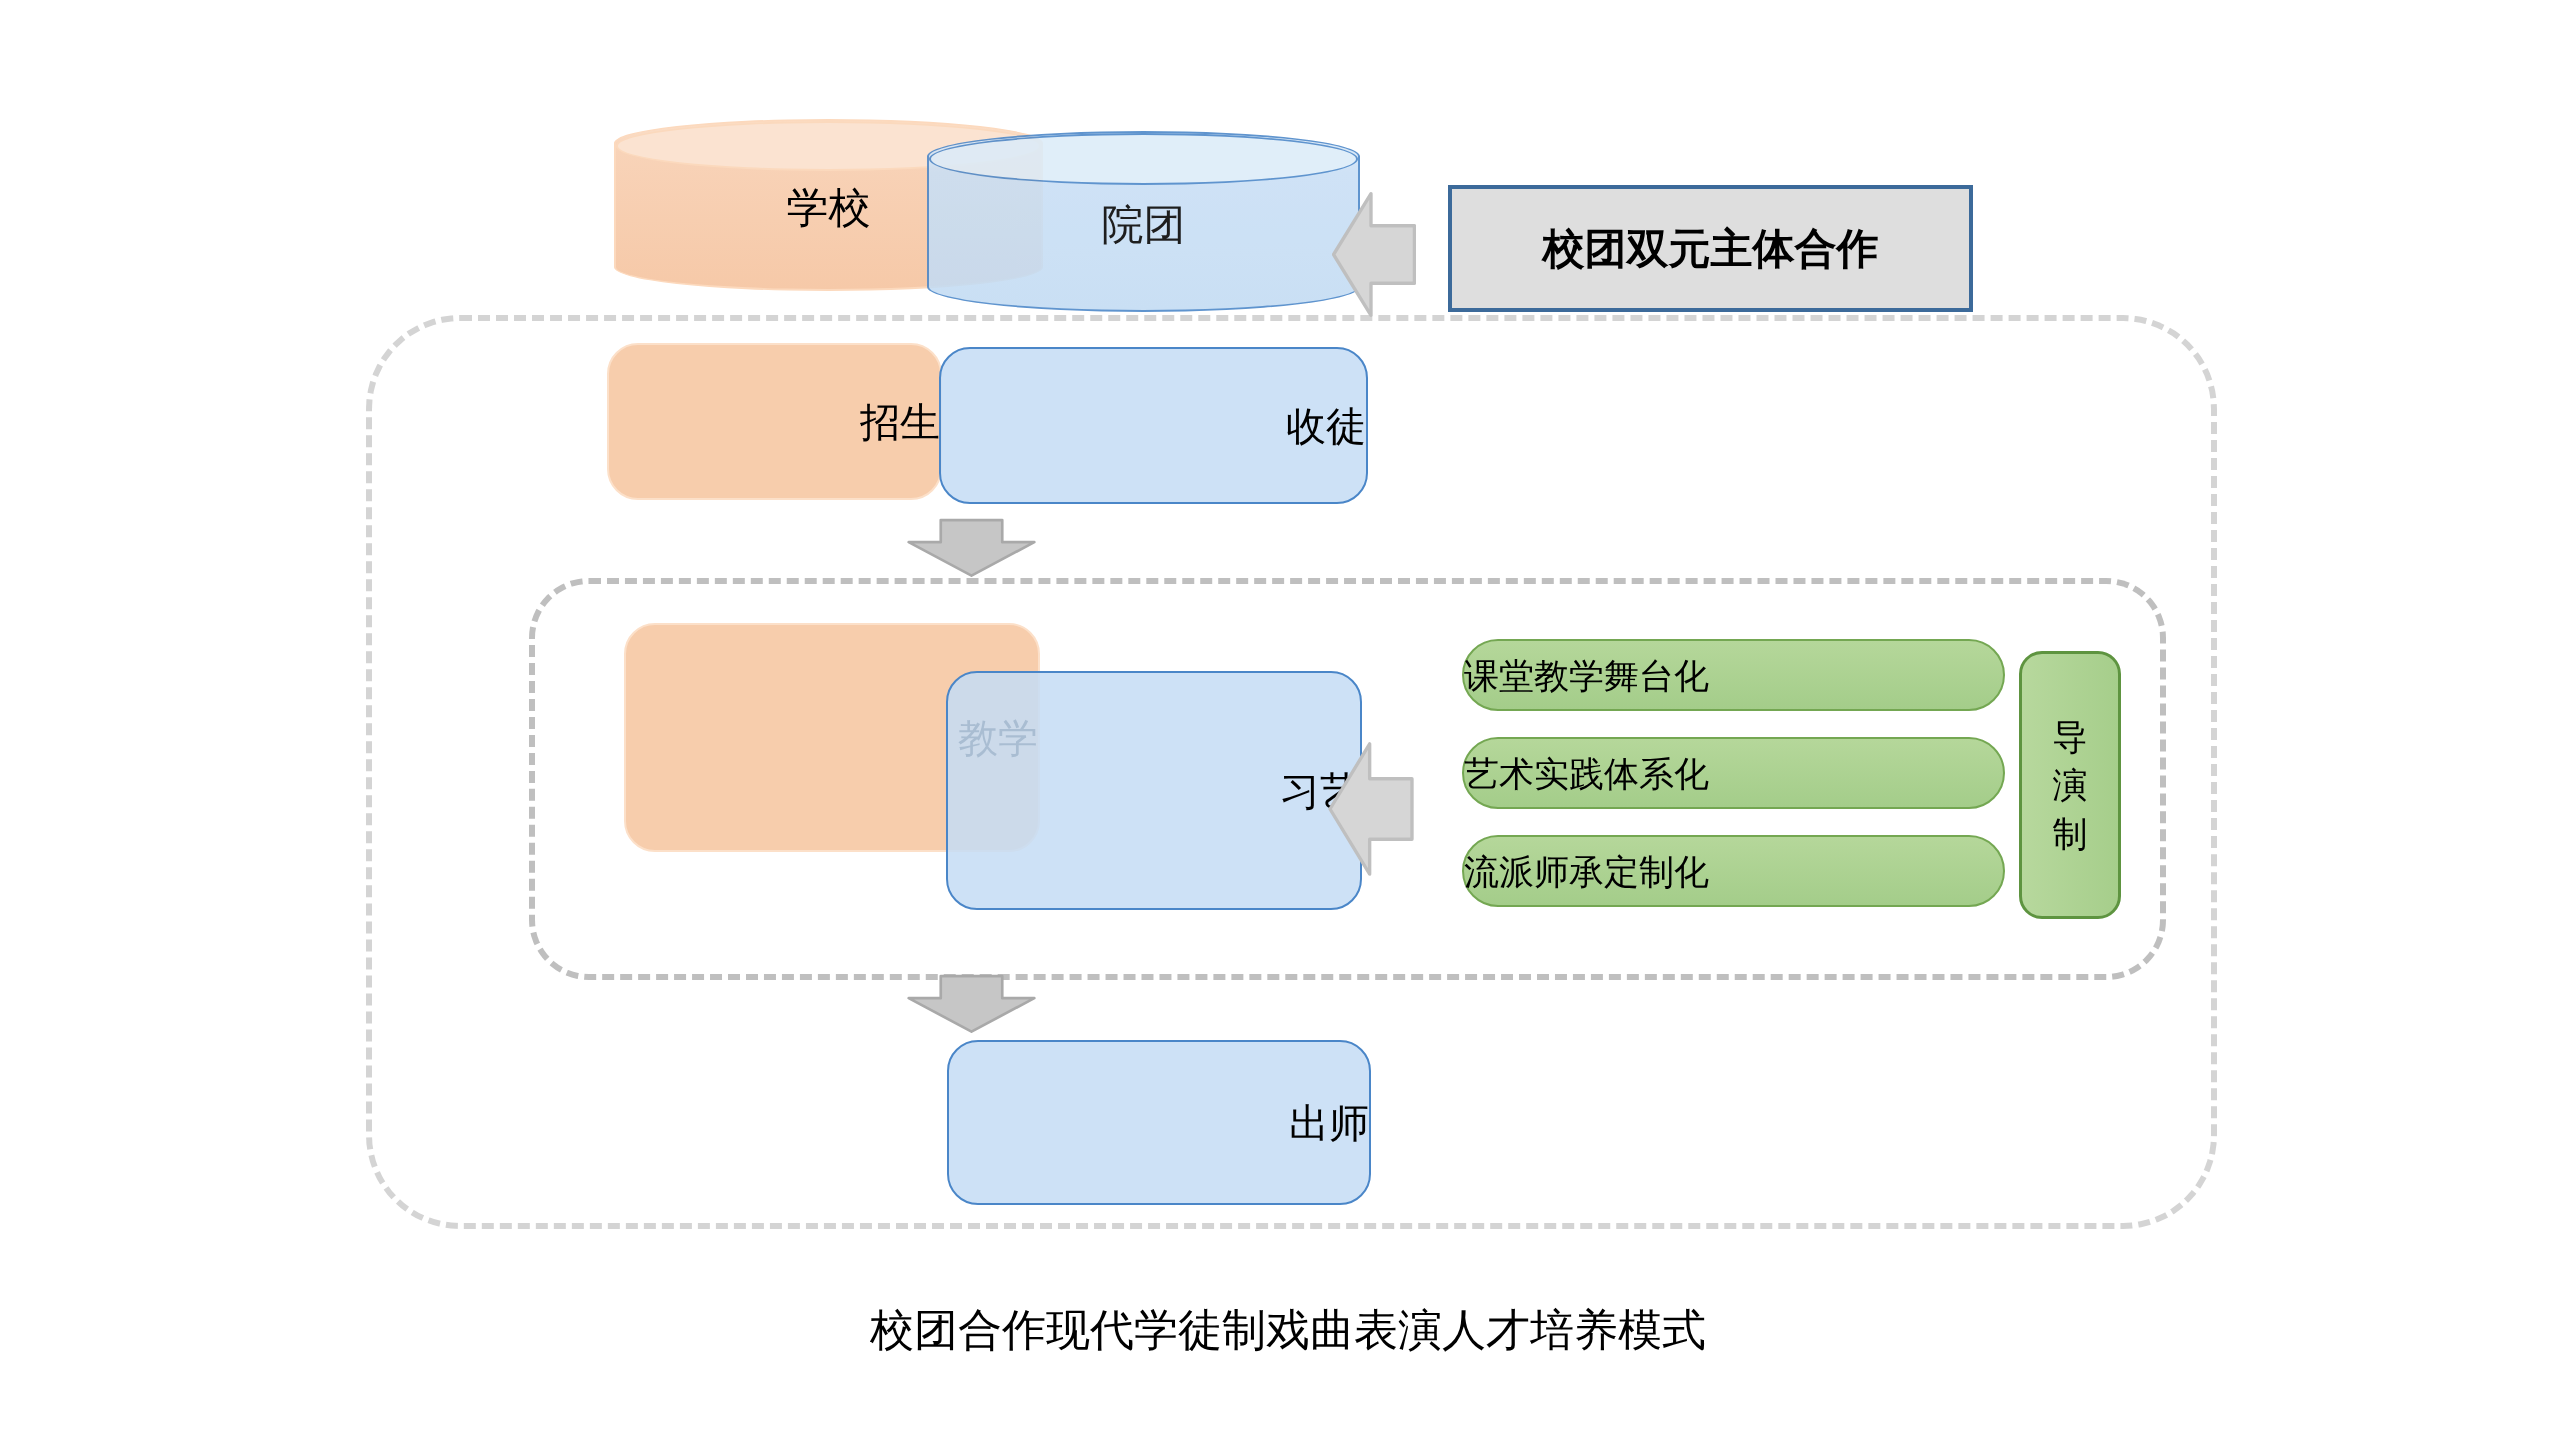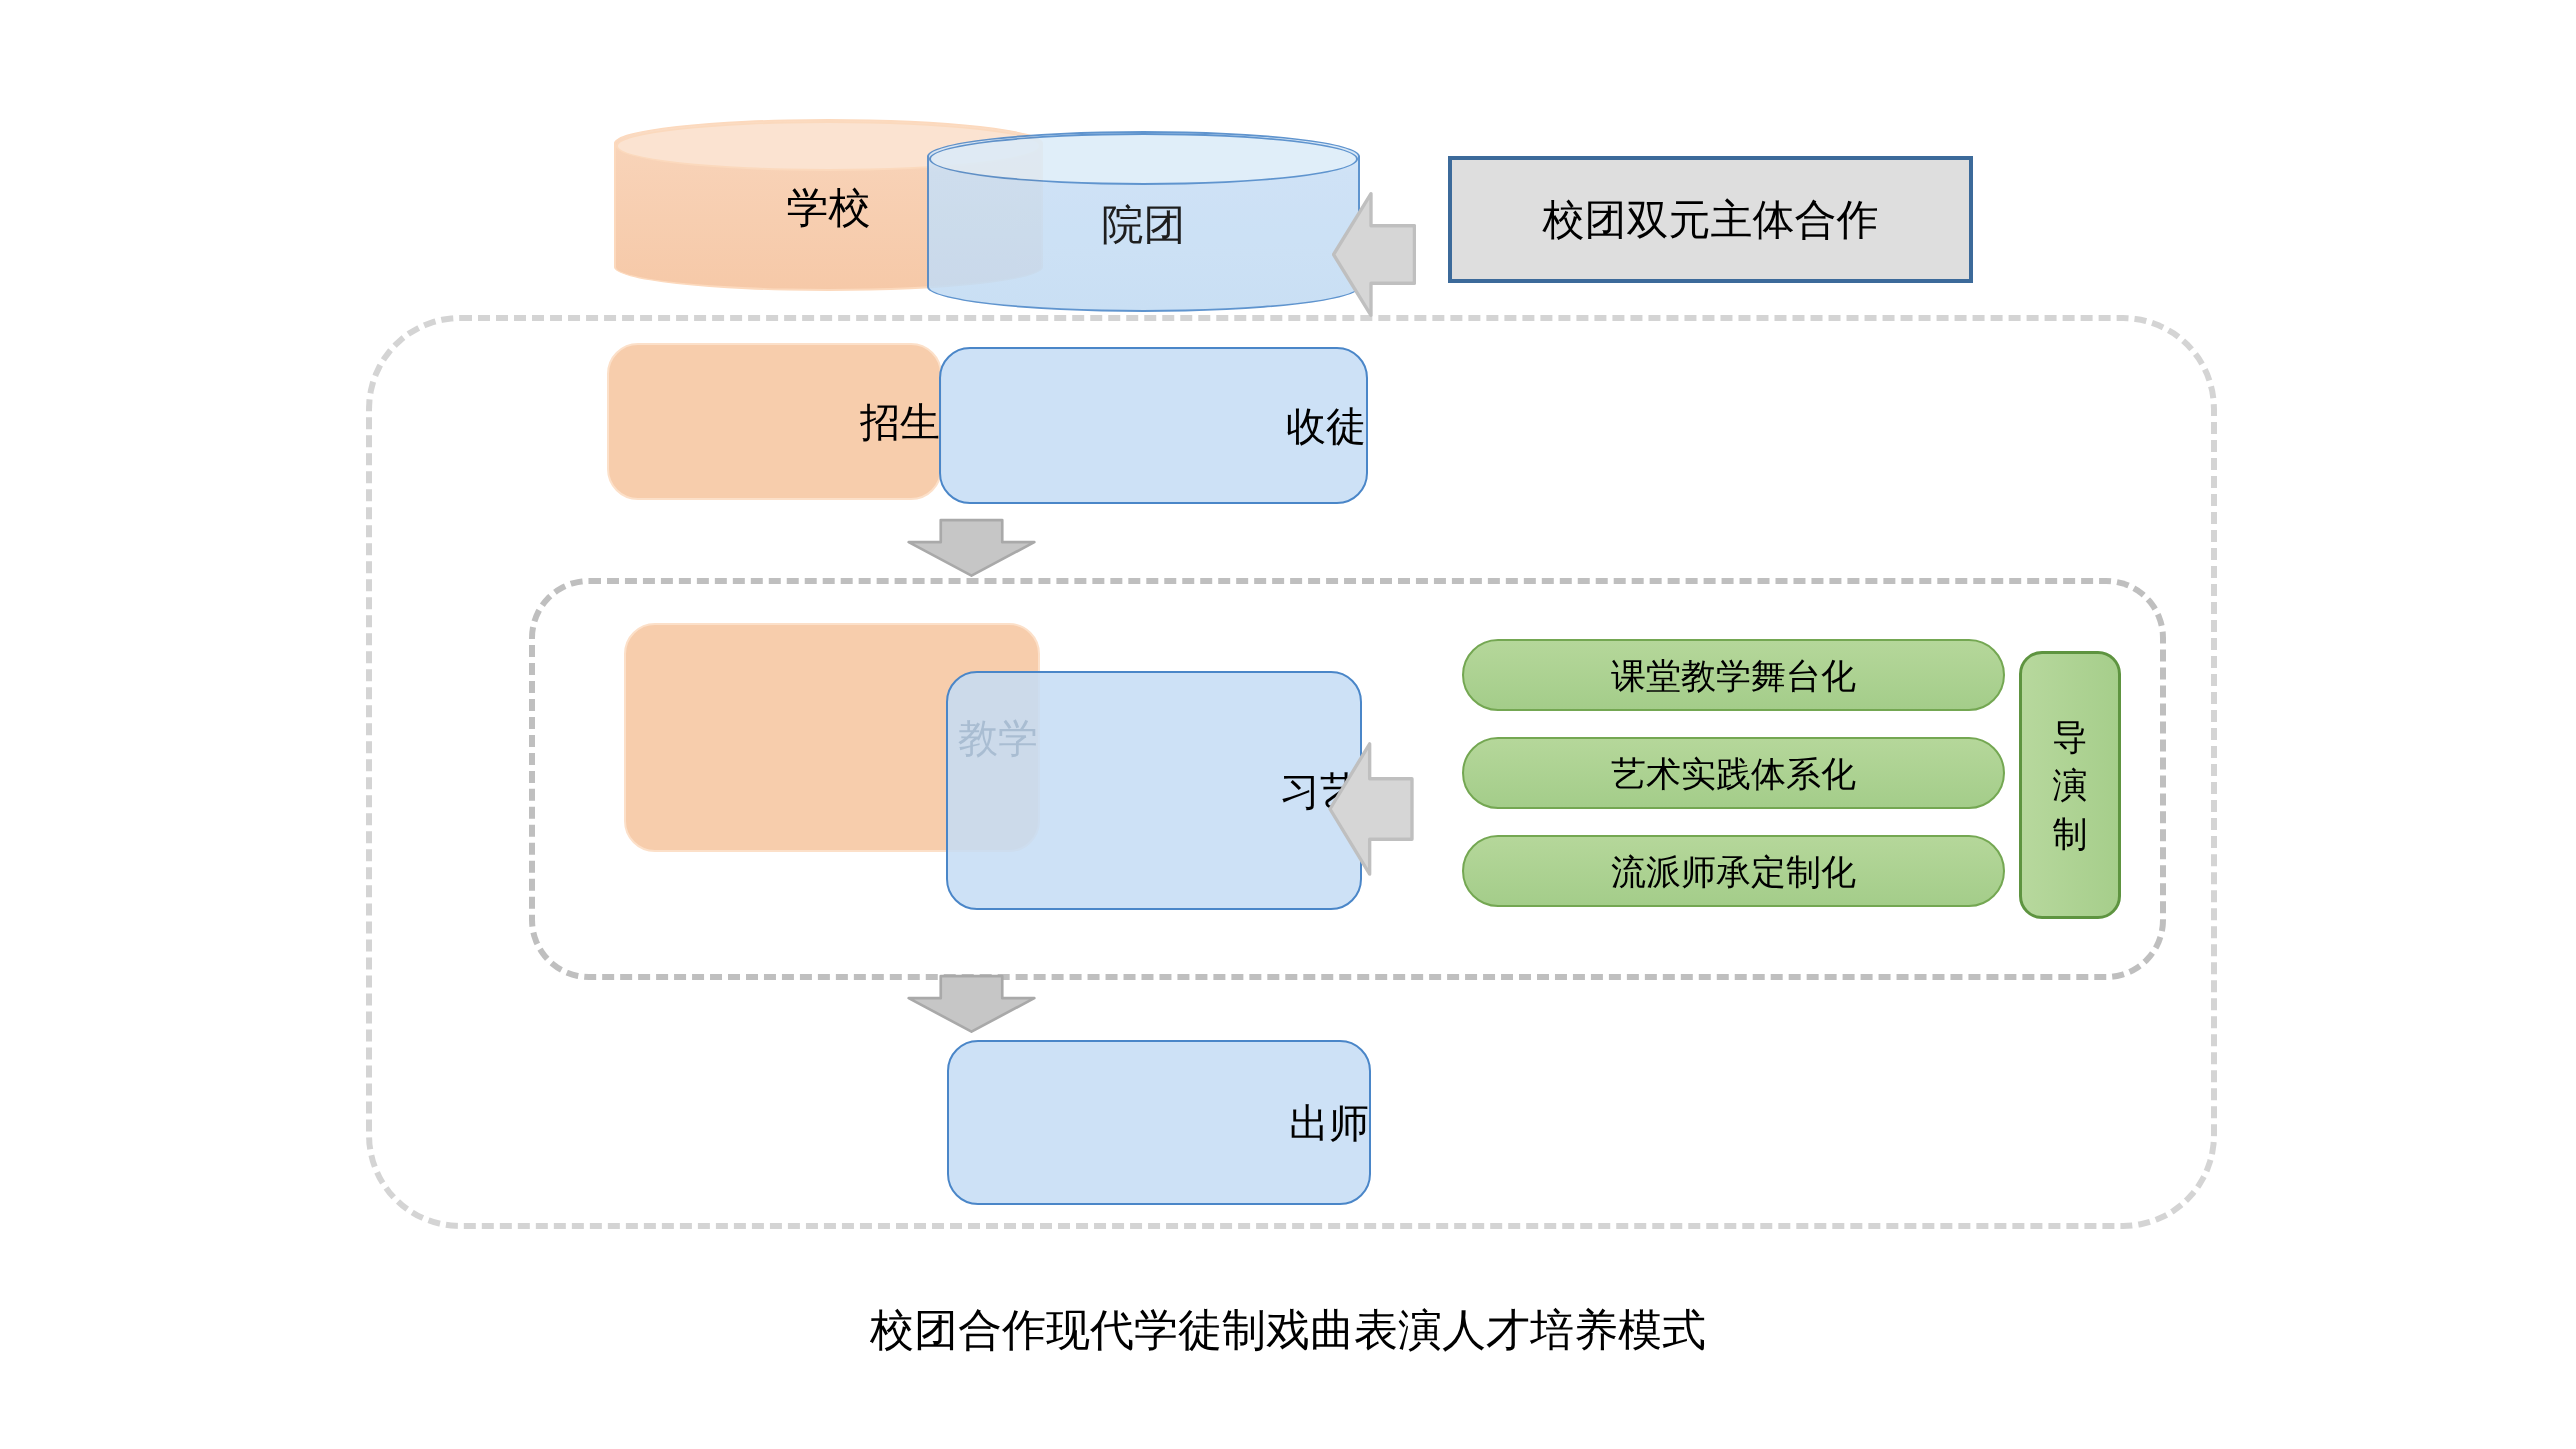--- a/index.html
+++ b/index.html
@@ -109,25 +109,26 @@
     font-size: 40px;
     color: #000;
     line-height: 1;
   }
 
   
   .arrow-left svg, .arrow-down svg { display: block; }
 
   
   .callout {
-    left: 1448px; top: 156px;
+    left: 1448px; top: 185px;
     width: 525px; height: 127px;
     background: #dedede;
     border: 4.7px solid #3c6a9a;
     box-sizing: border-box;
+    font-weight: bold;
   }
   .callout-label {
     position: absolute;
     left: 0; right: 0;
     top: 50%;
     transform: translateY(-50%);
     text-align: center;
     font-size: 42px;
     color: #000;
     line-height: 1;
@@ -139,21 +140,20 @@
     background: linear-gradient(180deg, #b5d79a 0%, #a4cd8a 100%);
     border: 2.7px solid #74a752;
     border-radius: 47px;
     box-sizing: border-box;
   }
   .pill-label {
     position: absolute;
     left: 0; right: 0;
     top: 50%;
     transform: translateY(-50%);
-    text-align: center;
     font-size: 35px;
     color: #000;
     line-height: 1;
   }
 
   .vbox {
     left: 2019px; top: 651px;
     width: 102px; height: 268px;
     background: linear-gradient(90deg, #b7d89d 0%, #a6ce8b 100%);
     border: 3.4px solid #5e9440;

